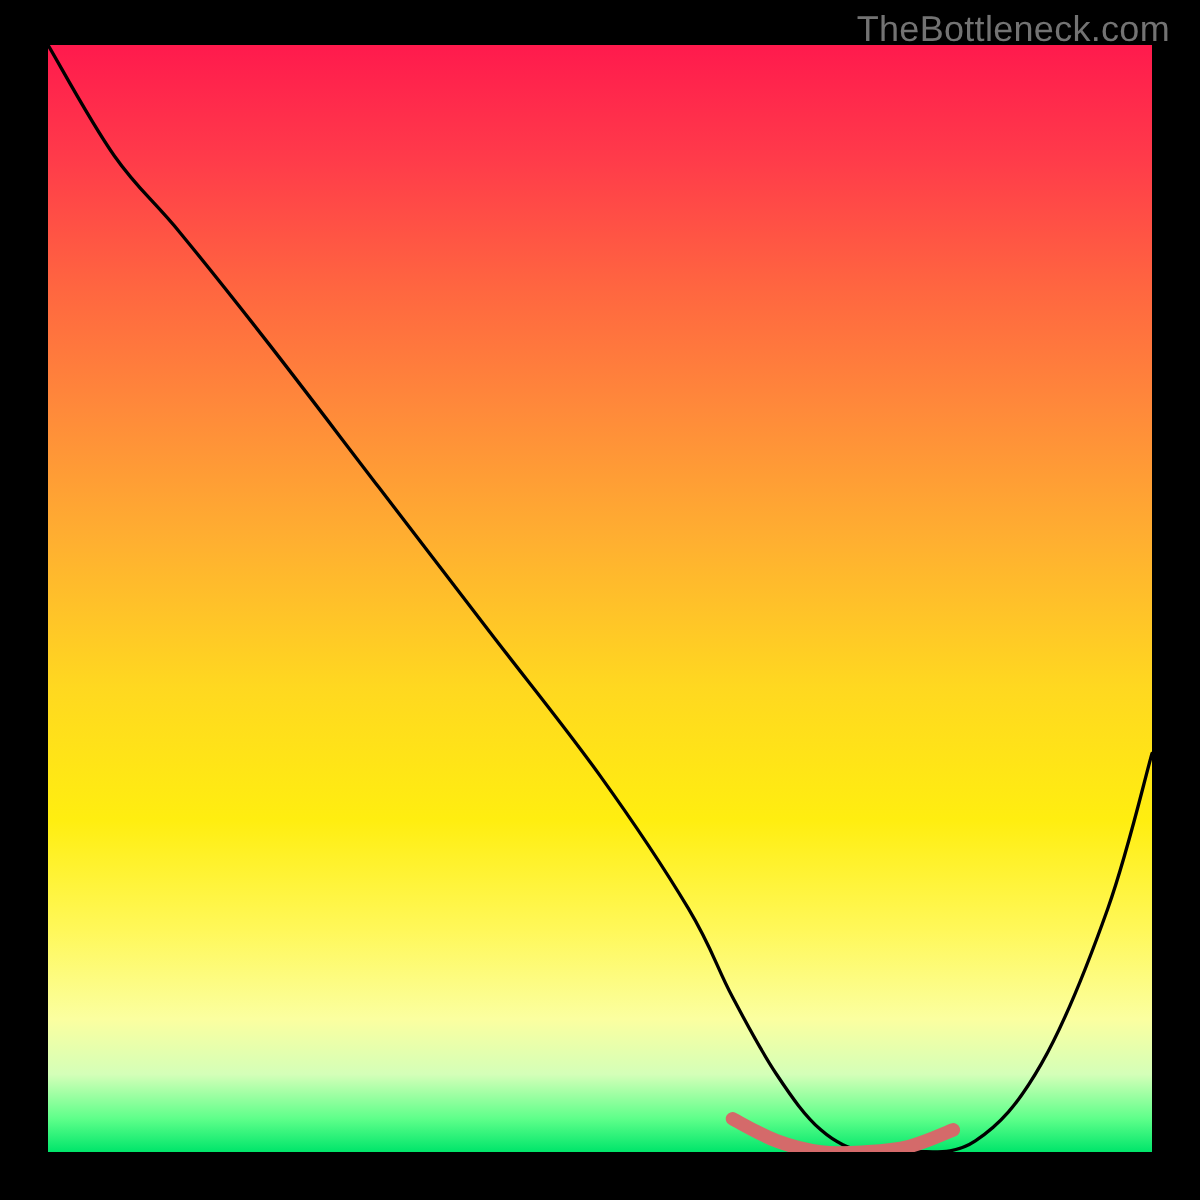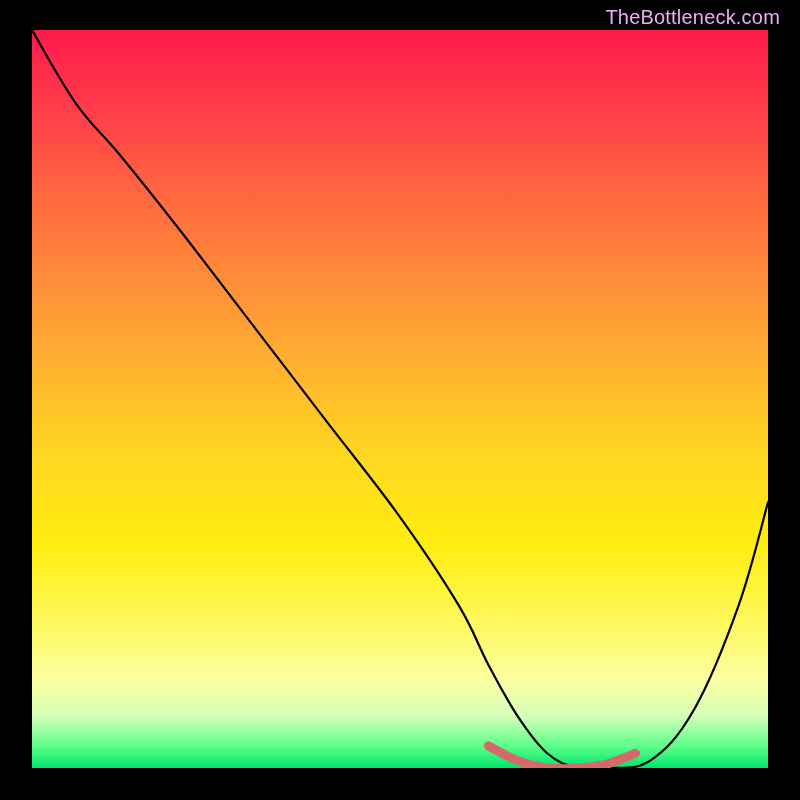--- a/index.html
+++ b/index.html
@@ -37,22 +37,22 @@
       #d4ffb8 93%,
       #5eff8a 97%,
       #00e56a 100%
     );
   }
   .attrib {
     position: absolute;
     top: 6px;
     right: 20px;
     font-family: Arial, Helvetica, sans-serif;
-    font-size: 20px;
-    color: #f0abfc;
+    font-size: 24px;
+    color: #737373;
     letter-spacing: 0.2px;
   }
   svg.curve {
     position: absolute;
     left: 0;
     top: 0;
     width: 736px;
     height: 738px;
   }
 </style>

